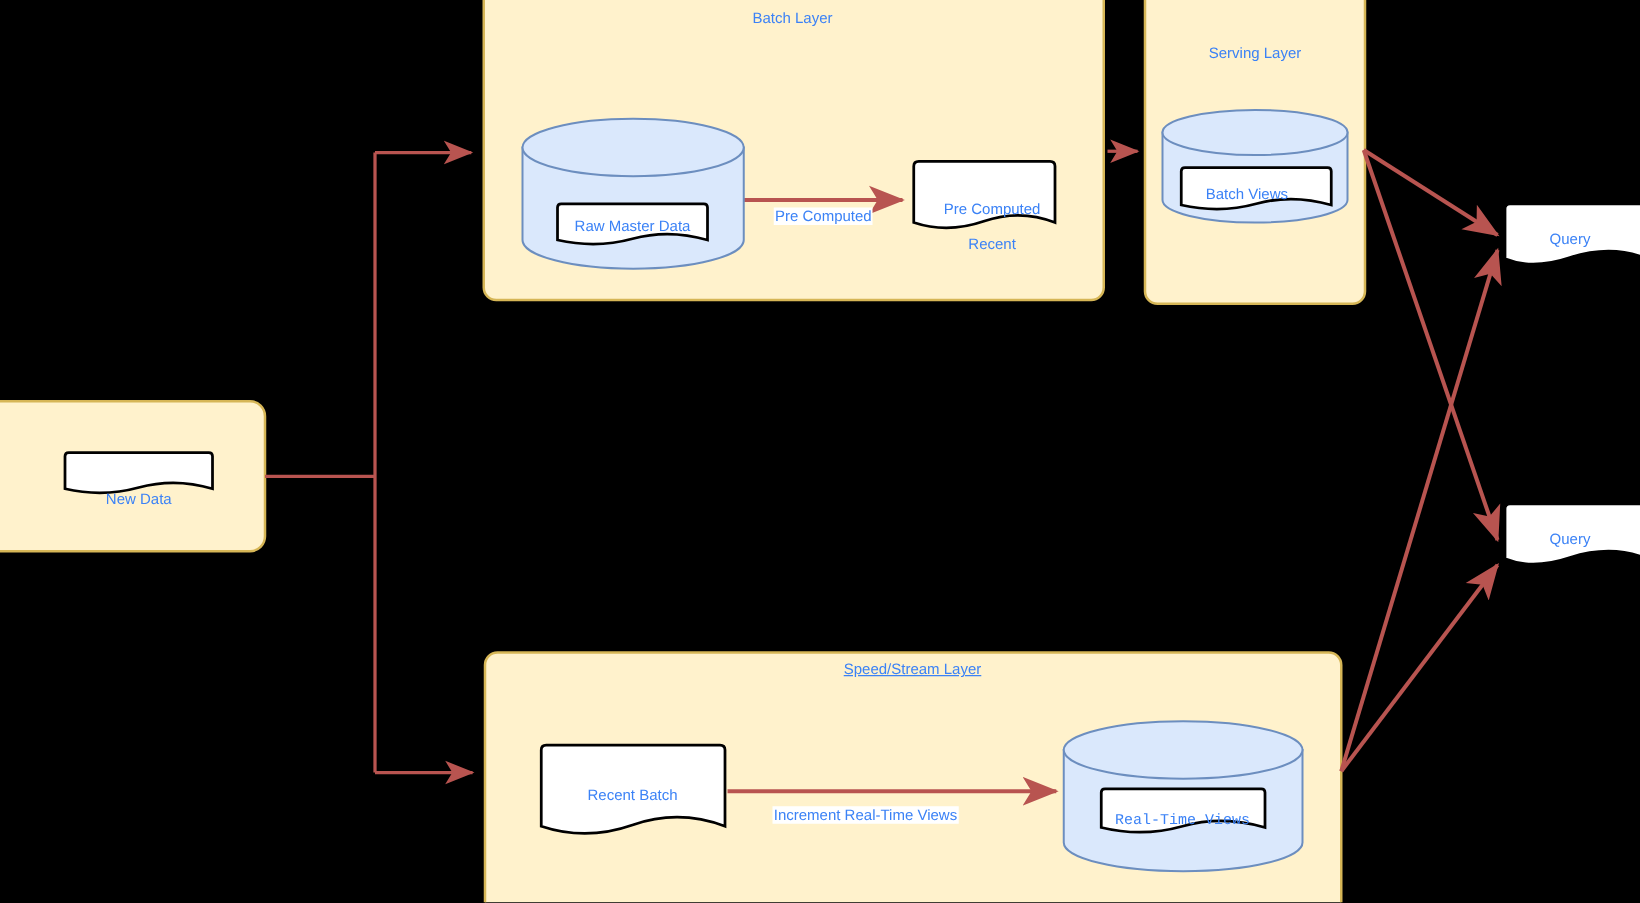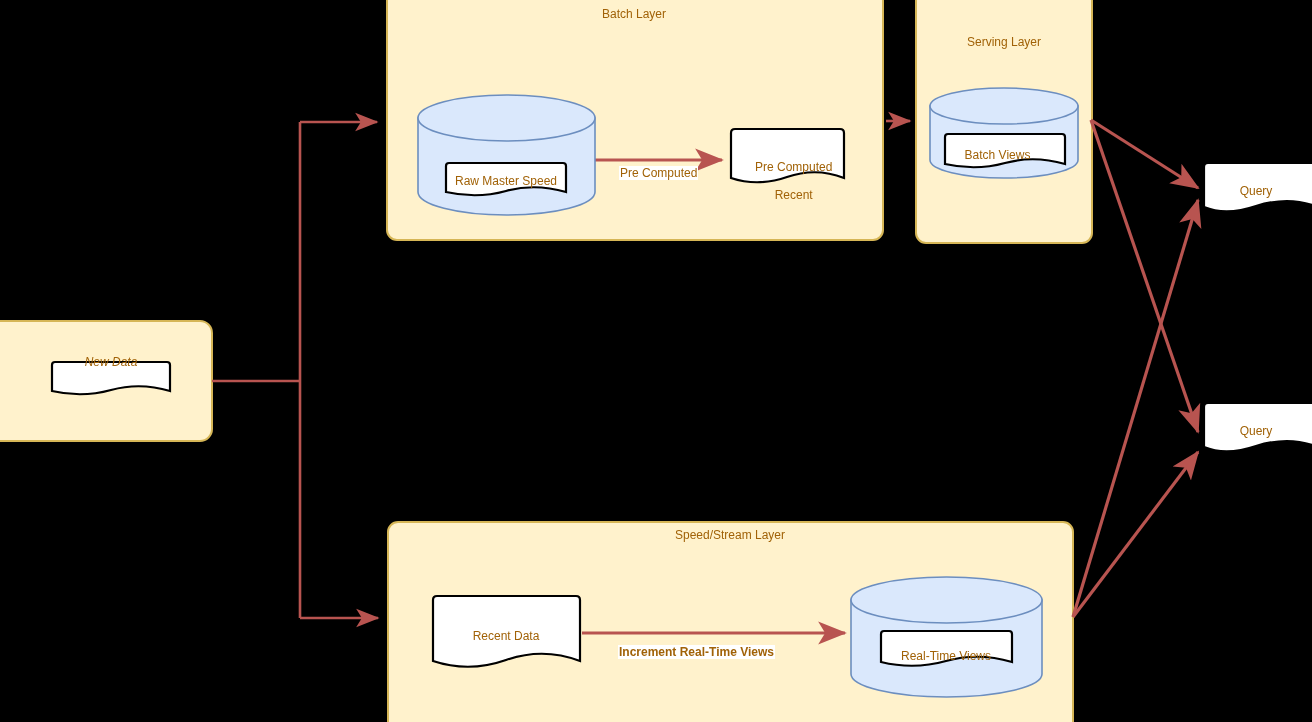--- a/index.html
+++ b/index.html
@@ -21,21 +21,21 @@
     position: absolute;
     top: 0;
     left: 0;
     width: 1312px;
     height: 722px;
     overflow: visible;
   }
   .lbl {
     position: absolute;
     font-family: "Liberation Sans", sans-serif;
-    color: #a16207;
+    color: #3b82f6;
     white-space: pre;
     text-align: center;
     line-height: 1.18;
     pointer-events: none;
   }
   .group-title {
     font-size: 12px;
   }
   .node-text {
     font-size: 12px;
@@ -162,38 +162,38 @@
     <g>
       <path d="M1204,407 Q1204,403 1208,403 L1315,403 L1315,446
                Q1288,436 1256,446 Q1226,456 1204,447 Z" fill="#ffffff" stroke="#000000" stroke-width="2.2"></path>
     </g>
   </svg>
 
   <div class="lbl group-title" style="left:534px; top:7px; width:200px;">Batch Layer</div>
 
   <div class="lbl group-title" style="left:904px; top:7px; width:200px;margin-top:28px;">Serving Layer</div>
 
-  <div class="lbl group-title" style="left:630px; top:528px; width:200px;">Speed/Stream Layer</div>
+  <div class="lbl group-title" style="left:630px; top:528px; width:200px;text-decoration:underline;">Speed/Stream Layer</div>
 
-  <div class="lbl node-text" style="left:51px; top:355px; width:120px;font-style:italic;">New Data</div>
+  <div class="lbl node-text" style="left:51px; top:392px; width:120px;">New Data</div>
 
-  <div class="lbl node-text" style="left:446px; top:174px; width:120px;">Raw Master Speed</div>
+  <div class="lbl node-text" style="left:446px; top:174px; width:120px;">Raw Master Data</div>
 
   <div class="lbl node-text" style="left:728px; top:146px; width:118px;">
     <span>Pre Computed</span><br>
     <span>Recent</span>
   </div>
 
   <div class="lbl node-text" style="left:945px; top:148px; width:105px;">Batch Views</div>
 
-  <div class="lbl node-text" style="left:446px; top:629px; width:120px;">Recent Data</div>
+  <div class="lbl node-text" style="left:446px; top:629px; width:120px;">Recent Batch</div>
 
-  <div class="lbl node-text" style="left:886px; top:649px; width:120px;">Real-Time Views</div>
+  <div class="lbl node-text" style="left:886px; top:649px; width:120px;font-family:Liberation Mono, monospace;">Real-Time Views</div>
 
   <div class="lbl node-text" style="left:1218px; top:184px; width:76px;">Query</div>
 
   <div class="lbl node-text" style="left:1218px; top:424px; width:76px;">Query</div>
 
   <div class="lbl edge-text" style="left:619px; top:166px;">Pre Computed</div>
 
-  <div class="lbl edge-text" style="left:618px; top:645px;font-weight:bold;">Increment Real-Time Views</div>
+  <div class="lbl edge-text" style="left:618px; top:645px;">Increment Real-Time Views</div>
 
 </div>
 
 </body></html>

